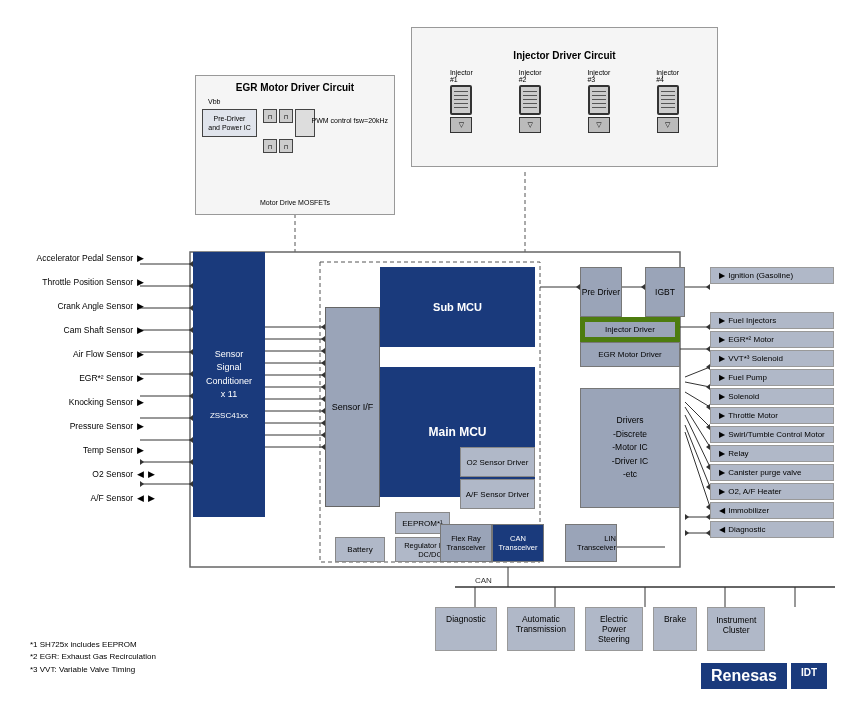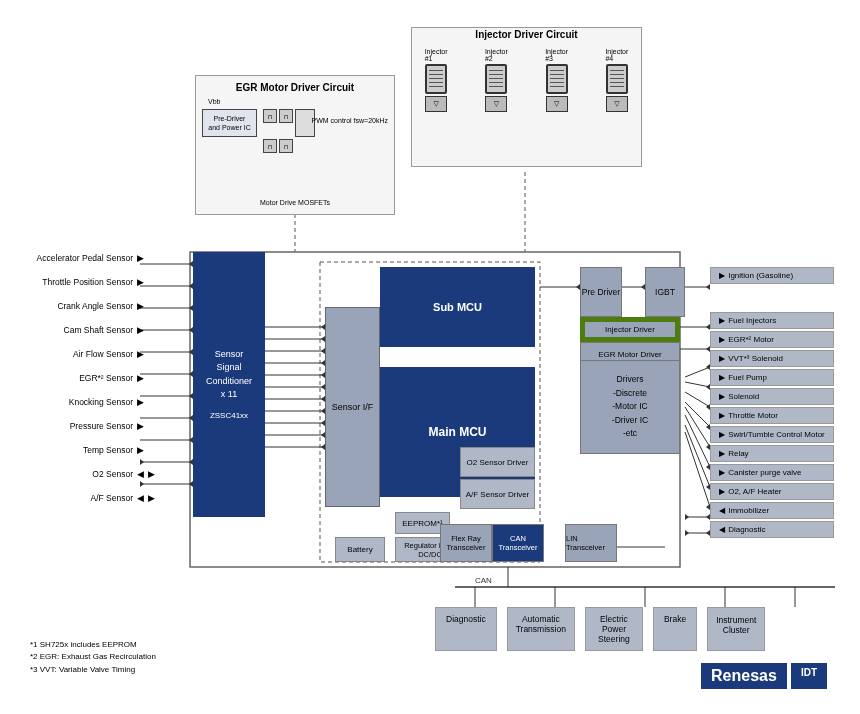--- a/index.html
+++ b/index.html
@@ -110,23 +110,23 @@
       background: #f5f5f5;
       width: 200px;
       height: 140px;
       padding: 6px;
       position: relative;
       margin-top: 48px;
     }
     .injector-circuit-box {
       border: 1px solid #999;
       background: #f5f5f5;
-      width: 231px;
+      width: 307px;
       height: 140px;
-      padding: 1px;
+      padding: 22px;
       position: relative;
     }
   </style>
 </head>
 <body>
 
 <div class="diagram-wrapper">
 
   <svg class="connections-svg">
 
@@ -406,21 +406,21 @@
   <div style="position:absolute; left:415px; top:507px; width:52px; height:38px; background:#9aA4b8; border:1px solid #777; display:flex; align-items:center; justify-content:center; font-size:7.5px; text-align:center;">
     <span>Flex Ray
 Transceiver</span>
   </div>
 
   <div style="position:absolute; left:467px; top:507px; width:52px; height:38px; background:#1a3a7c; color:#fff; border:1px solid #777; display:flex; align-items:center; justify-content:center; font-size:7.5px; text-align:center;">
     <span>CAN
 Transceiver</span>
   </div>
 
-  <div style="position:absolute; left:540px; top:507px; width:52px; height:38px; background:#9aA4b8; border:1px solid #777; display:flex; align-items:center; justify-content:center; font-size:7.5px; text-align:left;">
+  <div style="position:absolute; left:540px; top:507px; width:52px; height:38px; background:#9aA4b8; border:1px solid #777; display:flex; align-items:center; justify-content:center; font-size:7.5px; text-align:right;">
     <span>LIN
 Transceiver</span>
   </div>
 
   <div style="position:absolute; left:555px; top:250px; width:42px; height:50px; background:#9aA4b8; border:1px solid #777; display:flex; align-items:center; justify-content:center; font-size:8.5px; text-align:center;">
     <span>Pre
 Driver</span>
   </div>
 
   <div style="position:absolute; left:620px; top:250px; width:40px; height:50px; background:#9aA4b8; border:1px solid #777; display:flex; align-items:center; justify-content:center; font-size:8.5px; text-align:center;">
@@ -428,21 +428,21 @@
   </div>
 
   <div style="position:absolute; left:555px; top:300px; width:100px; height:25px; background:#9aA4b8; border:5px solid #4d7c0f; display:flex; align-items:center; justify-content:center; font-size:8px; text-align:center;">
     <span>Injector Driver</span>
   </div>
 
   <div style="position:absolute; left:555px; top:325px; width:100px; height:25px; background:#9aA4b8; border:1px solid #777; display:flex; align-items:center; justify-content:center; font-size:8px; text-align:center;">
     <span>EGR Motor Driver</span>
   </div>
 
-  <div style="position:absolute; left:555px; top:343px; width:100px; height:94px; background:#9aA4b8; border:1px solid #777; display:flex; align-items:center; justify-content:center; font-size:8.5px; text-align:center; line-height:1.6; white-space:pre-line;">
+  <div style="position:absolute; left:555px; top:371px; width:100px; height:120px; background:#9aA4b8; border:1px solid #777; display:flex; align-items:center; justify-content:center; font-size:8.5px; text-align:center; line-height:1.6; white-space:pre-line;">
     <span>Drivers
 -Discrete
 -Motor IC
 -Driver IC
 -etc</span>
   </div>
 
   <div style="position:absolute; left:685px; top:250px; display:flex; flex-direction:column; gap:2px;">
 
     <div style="background:#b0b8c8; border:1px solid #999; font-size:8px; padding:3px 8px; white-space:nowrap; display:flex; align-items:center;">

